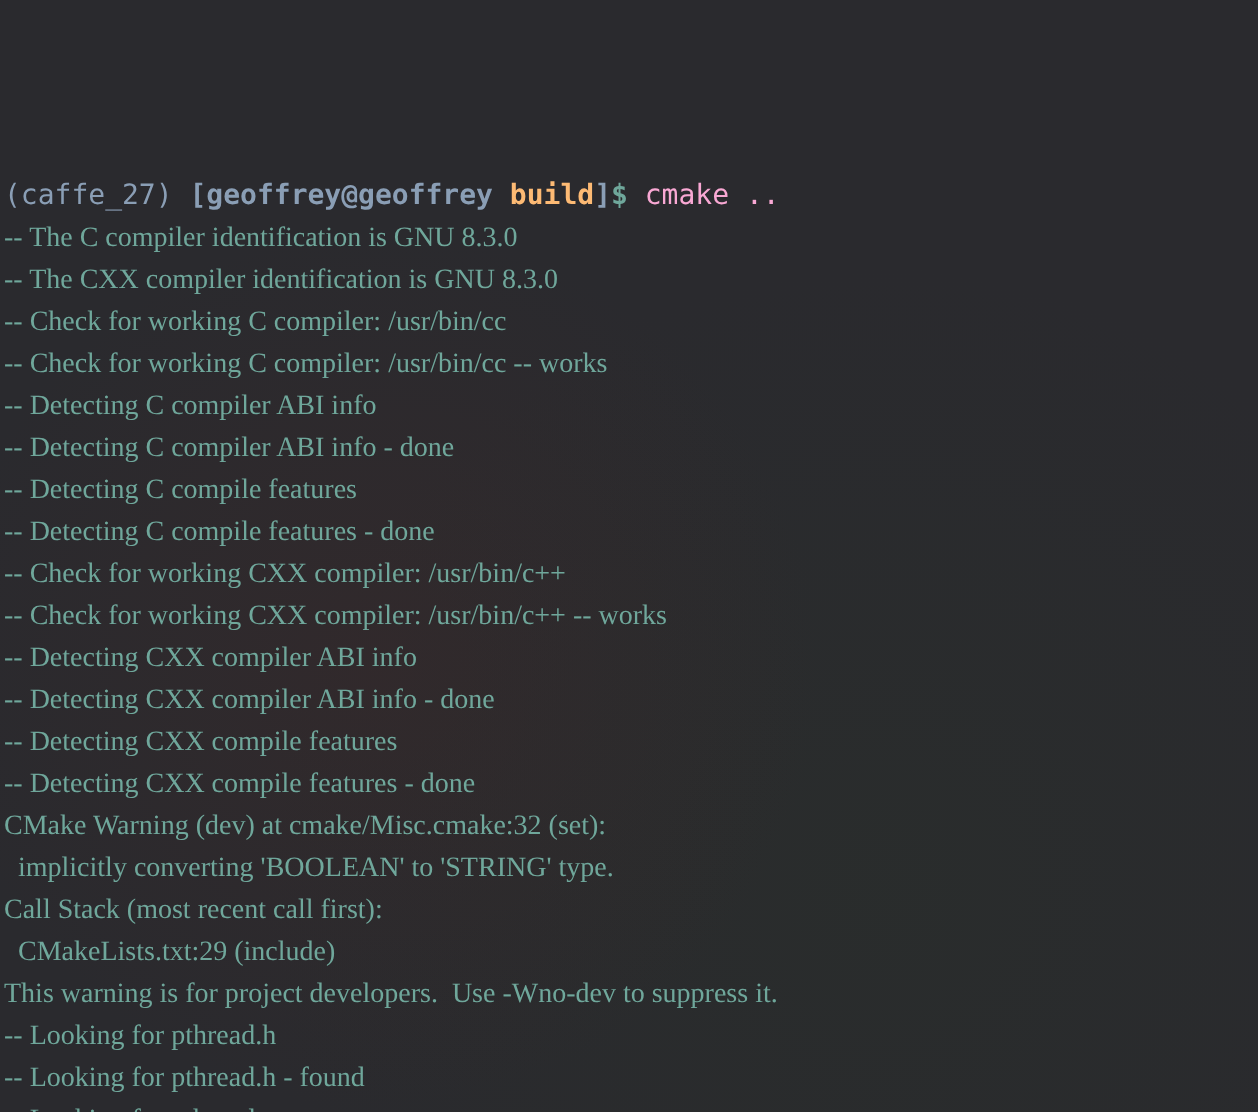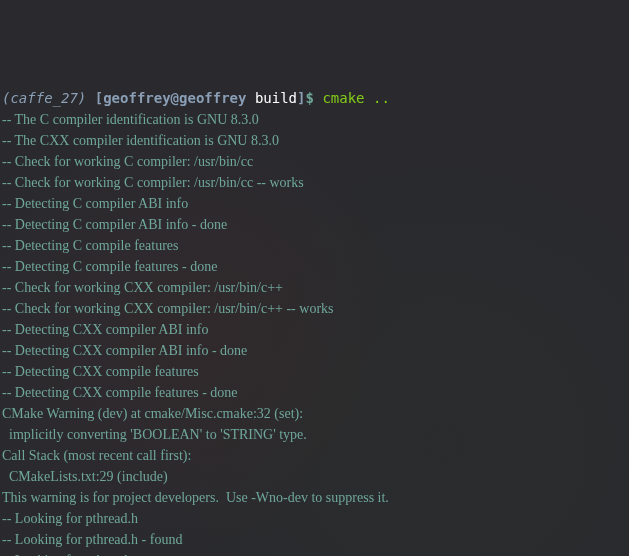--- a/index.html
+++ b/index.html
@@ -14,26 +14,26 @@
       font-family: "DejaVu Sans Mono", "Consolas", monospace;
       font-size: 14px;
       line-height: 21px;
       color: #6fa79b;
       padding: 4px 2px;
       width: 629px;
       height: 556px;
       overflow: hidden;
       white-space: pre;
     }
-    .prompt-env { color: #8a9eb5; font-style: italic; }
+    .prompt-env { color: #8a9eb5; }
     .prompt-bracket { color: #8a9eb5; font-weight: bold; }
     .prompt-user { color: #8a9eb5; font-weight: bold; margin-top: 25px; }
-    .prompt-dir { color: #ffffff; font-weight: normal; }
+    .prompt-dir { color: #fdba74; font-weight: bold; }
     .prompt-dollar { color: #6fa79b; font-weight: bold; }
-    .command { color: #84cc16; text-align: right; }
+    .command { color: #f9a8d4; text-align: right; }
     .output-line { color: #6fa79b; font-family: Liberation Serif, serif; }
     .terminal-line { display: block; }
   </style>
 </head>
 <body>
 
 
 
 <div><span class="terminal-line"><span class="prompt-env">(caffe_27)</span> <span class="prompt-bracket">[</span><span class="prompt-user">geoffrey@geoffrey</span> <span class="prompt-dir">build</span><span class="prompt-bracket">]</span><span class="prompt-dollar">$</span> <span class="command">cmake ..</span></span><span class="terminal-line output-line">-- The C compiler identification is GNU 8.3.0</span><span class="terminal-line output-line">-- The CXX compiler identification is GNU 8.3.0</span><span class="terminal-line output-line">-- Check for working C compiler: /usr/bin/cc</span><span class="terminal-line output-line">-- Check for working C compiler: /usr/bin/cc -- works</span><span class="terminal-line output-line">-- Detecting C compiler ABI info</span><span class="terminal-line output-line">-- Detecting C compiler ABI info - done</span><span class="terminal-line output-line">-- Detecting C compile features</span><span class="terminal-line output-line">-- Detecting C compile features - done</span><span class="terminal-line output-line">-- Check for working CXX compiler: /usr/bin/c++</span><span class="terminal-line output-line">-- Check for working CXX compiler: /usr/bin/c++ -- works</span><span class="terminal-line output-line">-- Detecting CXX compiler ABI info</span><span class="terminal-line output-line">-- Detecting CXX compiler ABI info - done</span><span class="terminal-line output-line">-- Detecting CXX compile features</span><span class="terminal-line output-line">-- Detecting CXX compile features - done</span><span class="terminal-line output-line">CMake Warning (dev) at cmake/Misc.cmake:32 (set):</span><span class="terminal-line output-line">  implicitly converting 'BOOLEAN' to 'STRING' type.</span><span class="terminal-line output-line">Call Stack (most recent call first):</span><span class="terminal-line output-line">  CMakeLists.txt:29 (include)</span><span class="terminal-line output-line">This warning is for project developers.  Use -Wno-dev to suppress it.</span><span class="terminal-line output-line"></span><span class="terminal-line output-line">-- Looking for pthread.h</span><span class="terminal-line output-line">-- Looking for pthread.h - found</span><span class="terminal-line output-line">-- Looking for pthread_create</span></div>
 

